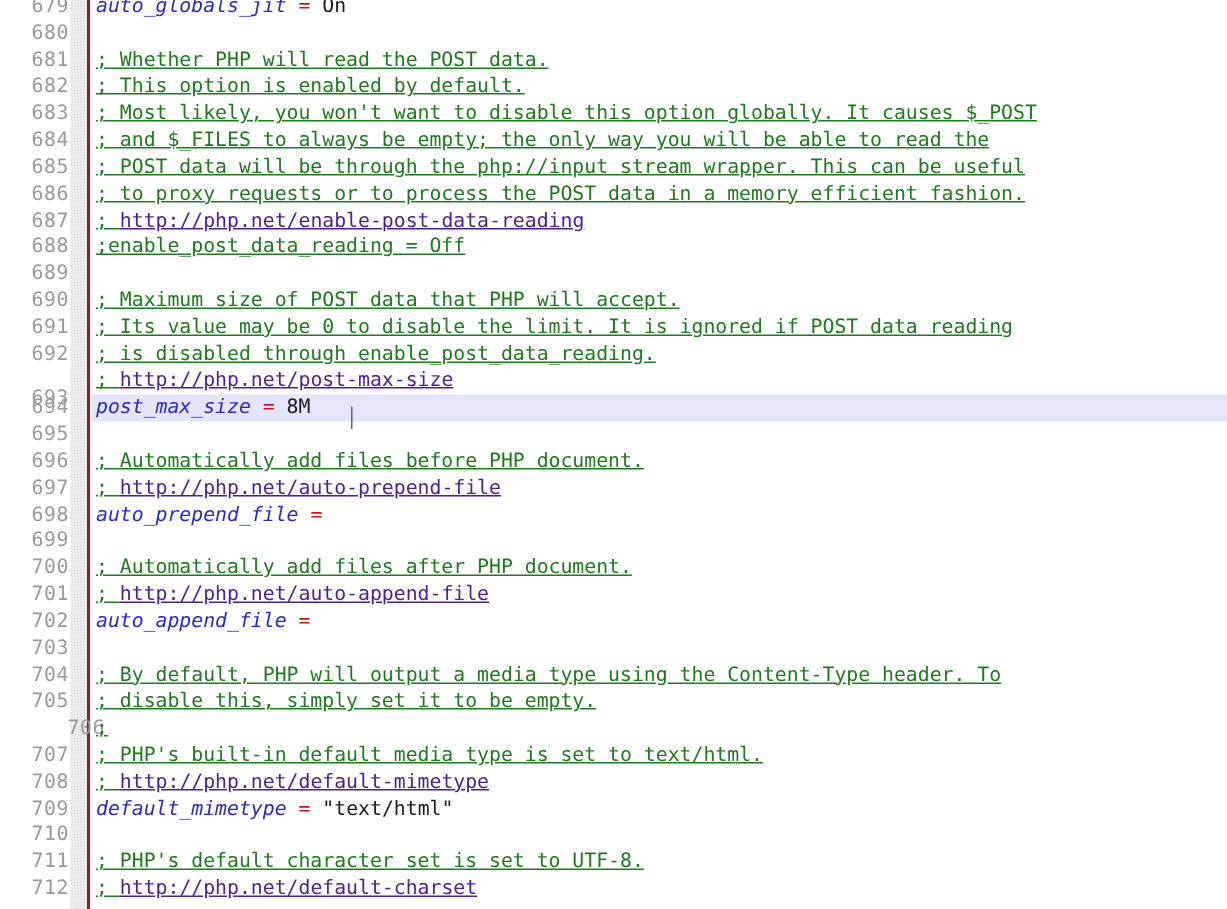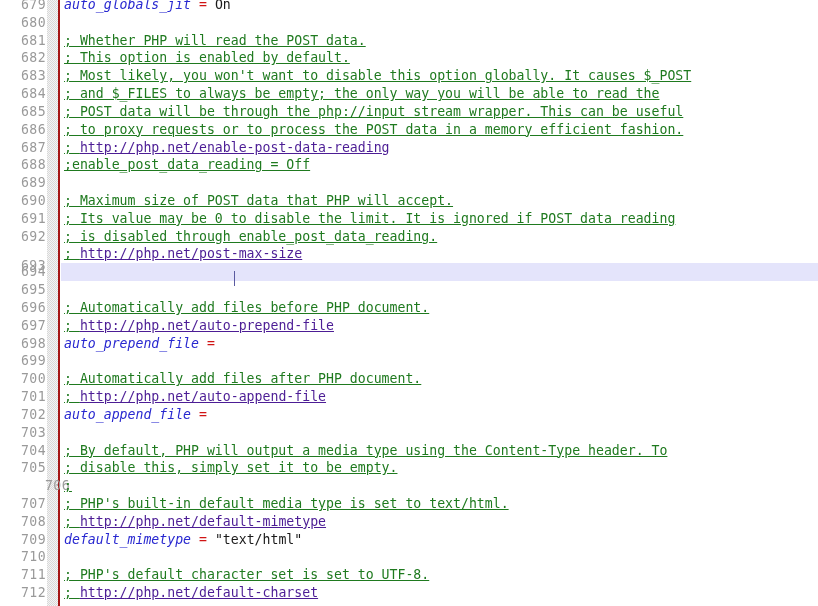--- a/index.html
+++ b/index.html
@@ -117,21 +117,21 @@
       <div class="row" style="top: 85.1px;"><div class="code"><span class="t-comment">; and $_FILES to always be empty; the only way you will be able to read the</span></div></div>
       <div class="row" style="top: 102.92px;"><div class="code"><span class="t-comment">; POST data will be through the php://input stream wrapper. This can be useful</span></div></div>
       <div class="row" style="top: 120.74px;"><div class="code"><span class="t-comment">; to proxy requests or to process the POST data in a memory efficient fashion.</span></div></div>
       <div class="row" style="top: 138.56px;"><div class="code"><span class="t-comment">; </span><span class="t-url">http://php.net/enable-post-data-reading</span></div></div>
       <div class="row" style="top: 156.38px;"><div class="code"><span class="t-comment">;enable_post_data_reading = Off</span></div></div>
       <div class="row" style="top: 174.2px;"><div class="code"></div></div>
       <div class="row" style="top: 192.02px;"><div class="code"><span class="t-comment">; Maximum size of POST data that PHP will accept.</span></div></div>
       <div class="row" style="top: 209.84px;"><div class="code"><span class="t-comment">; Its value may be 0 to disable the limit. It is ignored if POST data reading</span></div></div>
       <div class="row" style="top: 227.66px;"><div class="code"><span class="t-comment">; is disabled through enable_post_data_reading.</span></div></div>
       <div class="row" style="top: 245.48px;"><div class="code"><span class="t-comment">; </span><span class="t-url">http://php.net/post-max-size</span></div></div>
-      <div class="row hl" style="top: 263.3px;"><div class="code-bg"></div></div>
+      <div class="row hl" style="top: 263.3px;"><div class="code-bg"></div><div class="code"><span class="t-key">post_max_size</span><span> </span><span class="t-eq">=</span><span> </span><span class="t-val">8M</span></div></div>
       <div class="row" style="top: 281.12px;"><div class="code"></div></div>
       <div class="row" style="top: 298.94px;"><div class="code"><span class="t-comment">; Automatically add files before PHP document.</span></div></div>
       <div class="row" style="top: 316.76px;"><div class="code"><span class="t-comment">; </span><span class="t-url">http://php.net/auto-prepend-file</span></div></div>
       <div class="row" style="top: 334.58px;"><div class="code"><span class="t-key">auto_prepend_file</span><span> </span><span class="t-eq">=</span></div></div>
       <div class="row" style="top: 352.4px;"><div class="code"></div></div>
       <div class="row" style="top: 370.22px;"><div class="code"><span class="t-comment">; Automatically add files after PHP document.</span></div></div>
       <div class="row" style="top: 388.04px;"><div class="code"><span class="t-comment">; </span><span class="t-url">http://php.net/auto-append-file</span></div></div>
       <div class="row" style="top: 405.86px;"><div class="code"><span class="t-key">auto_append_file</span><span> </span><span class="t-eq">=</span></div></div>
       <div class="row" style="top: 423.68px;"><div class="code"></div></div>
       <div class="row" style="top: 441.5px;"><div class="code"><span class="t-comment">; By default, PHP will output a media type using the Content-Type header. To</span></div></div>

